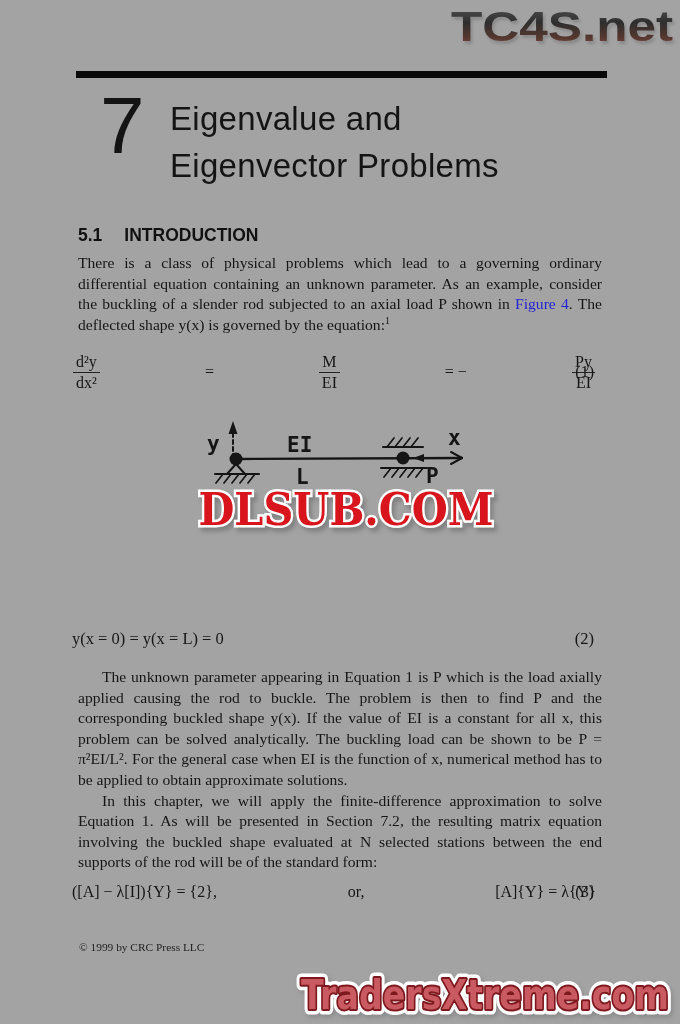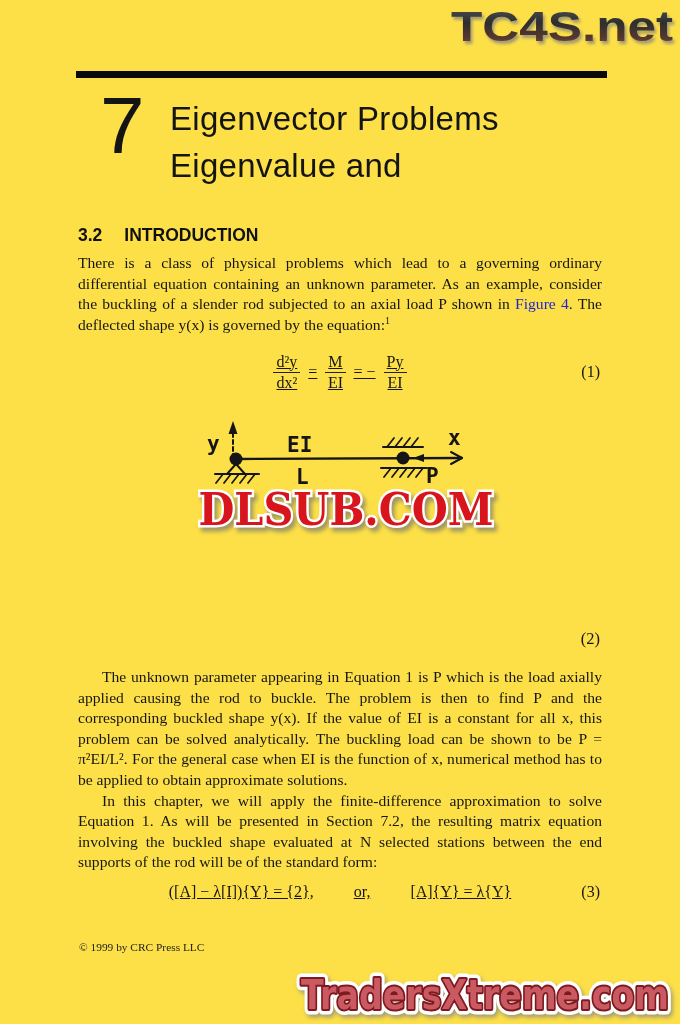--- a/index.html
+++ b/index.html
@@ -1,18 +1,18 @@
 <!DOCTYPE html>
 <html><head>
 <meta charset="utf-8">
 <style>
   html,body { margin:0; padding:0; background:#ffffff; }
   .page {
     position:relative; width:680px; height:1024px; margin:0 auto;
-    background:#fde047; overflow:hidden;
+    background:#a3a3a3; overflow:hidden;
     font-family:"Liberation Serif", serif; color:#1a1a1a;
   }
   
   .chapter-rule { position:absolute; left:76px; top:71px; width:531px; height:7px; background:#0a0a0a; }
   .chapter-number {
     position:absolute; left:100px; top:86px;
     font-family:"Liberation Sans", sans-serif; font-size:80px; font-weight:400; line-height:1; color:#141414;
   }
   .chapter-title {
     position:absolute; left:170px; top:95px;
@@ -28,23 +28,23 @@
   .body-text {
     position:absolute; left:78px; width:524px;
     font-size:15.6px; line-height:20.6px; text-align:justify; color:#161616;
   }
   .body-text p { margin:0; }
   .indent p { text-indent:24px; }
   .fig-link { color:#2323d6; cursor:pointer; }
   sup { font-size:10px; vertical-align:super; line-height:0; }
   
   .eqrow {
-    position:absolute; left:78px; width:524px;
-    display:flex; align-items:center; justify-content:center;
-    font-size:16px; color:#161616;text-decoration:underline;
+    position:absolute; left:72px; width:524px;
+    display:flex; align-items:center; justify-content:space-between;
+    font-size:16px; color:#161616;
   }
   .eqrow .eqlabel { position:absolute; right:2px; top:50%; transform:translateY(-50%); }
   .frac { display:inline-block; vertical-align:middle; text-align:center; line-height:1.12; padding:0 1px; }
   .frac .num { display:block; border-bottom:1.4px solid #222; padding:0 3px 1px; }
   .frac .den { display:block; padding-top:1px; }
   .eqop { margin:0 7px; }
   .eq-sp { margin:0 40px; }
   
   .figure-wrap { position:absolute; left:165px; top:414px; width:350px; height:88px; }
   .fig-caption {
@@ -75,26 +75,26 @@
           <stop offset="1" stop-color="#8a5a50"></stop>
         </linearGradient>
       </defs>
       <text x="230" y="41" text-anchor="end" font-family="Liberation Sans, sans-serif" font-size="42" font-weight="bold" fill="url(#tc4sgrad)" textLength="222" lengthAdjust="spacingAndGlyphs">TC4S.net</text>
     </svg>
   </div>
 
   <div class="chapter-rule"></div>
   <div class="chapter-number">7</div>
   <div class="chapter-title">
+    <div>Eigenvalue and</div>
     <div>Eigenvector Problems</div>
-    <div>Eigenvalue and</div>
   </div>
 
   <div class="section-heading">
-    <span class="sec-num">3.2</span><span>INTRODUCTION</span>
+    <span class="sec-num">5.1</span><span>INTRODUCTION</span>
   </div>
 
   <div class="body-text" style="top:253px;">
     <p><span>There is a class of physical problems which lead to a governing ordinary differential equation containing an unknown parameter. As an example, consider the buckling of a slender rod subjected to an axial load P shown in </span><span class="fig-link">Figure 4</span><span>. The deflected shape y(x) is governed by the equation:</span><sup>1</sup></p>
   </div>
 
   <div class="eqrow" style="top:347px; height:50px;">
     <span class="frac">
       <span class="num">d²y</span>
       <span class="den">dx²</span>
@@ -146,20 +146,21 @@
 
   <div class="wm-mid">
     <svg width="320" height="56" viewBox="0 0 320 56">
       <text x="160" y="43" text-anchor="middle" font-family="DejaVu Serif, serif" font-size="44" font-weight="bold" fill="#d8151c" stroke="#ffffff" stroke-width="5" paint-order="stroke" textLength="295" lengthAdjust="spacingAndGlyphs">DLSUB.COM</text>
     </svg>
   </div>
 
 
 
   <div class="eqrow" style="top:626px; height:26px; font-size:16.5px;">
+    <span>y(x = 0) = y(x = L) = 0</span>
     <span class="eqlabel">(2)</span>
   </div>
 
   <div class="body-text indent" style="top:667px;">
     <p>The unknown parameter appearing in Equation 1 is P which is the load axially applied causing the rod to buckle. The problem is then to find P and the corresponding buckled shape y(x). If the value of EI is a constant for all x, this problem can be solved analytically. The buckling load can be shown to be P = π²EI/L². For the general case when EI is the function of x, numerical method has to be applied to obtain approximate solutions.</p>
     <p>In this chapter, we will apply the finite-difference approximation to solve Equation 1. As will be presented in Section 7.2, the resulting matrix equation involving the buckled shape evaluated at N selected stations between the end supports of the rod will be of the standard form:</p>
   </div>
 
   <div class="eqrow" style="top:878px; height:28px;">
     <span>([A] − λ[I]){Y} = {2},</span>

